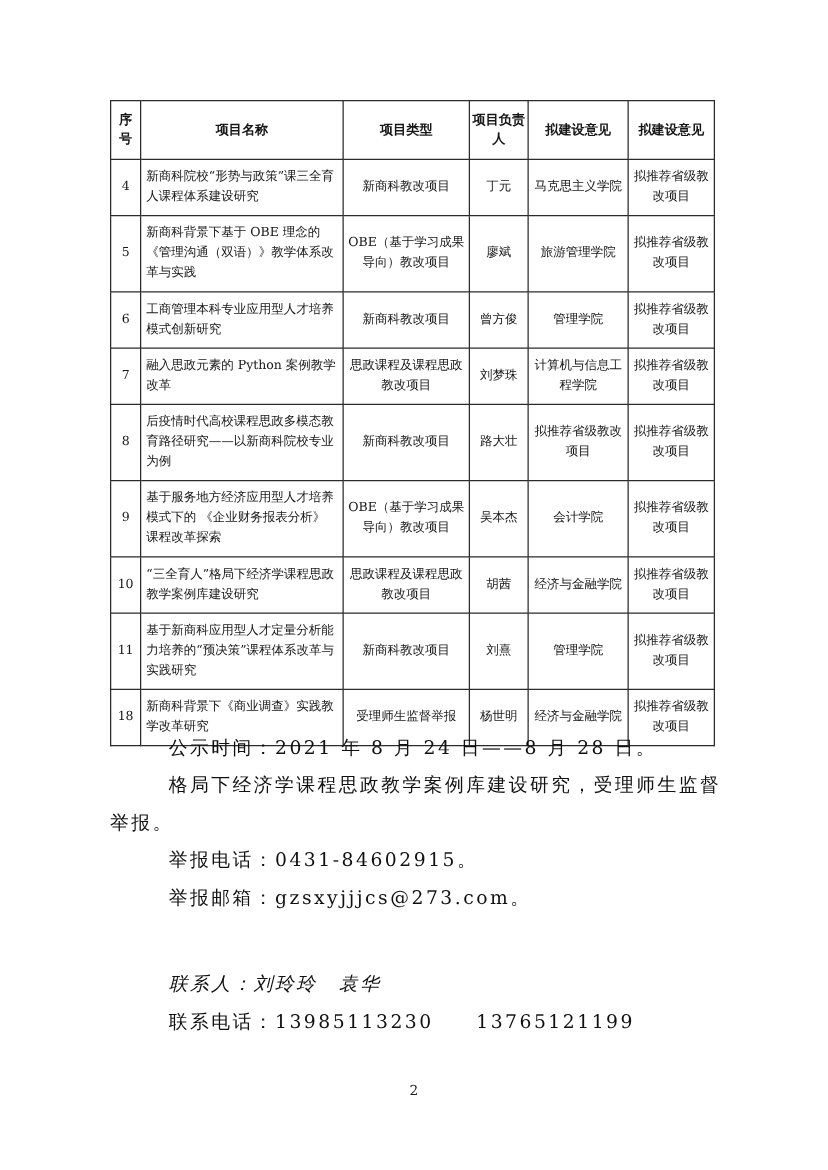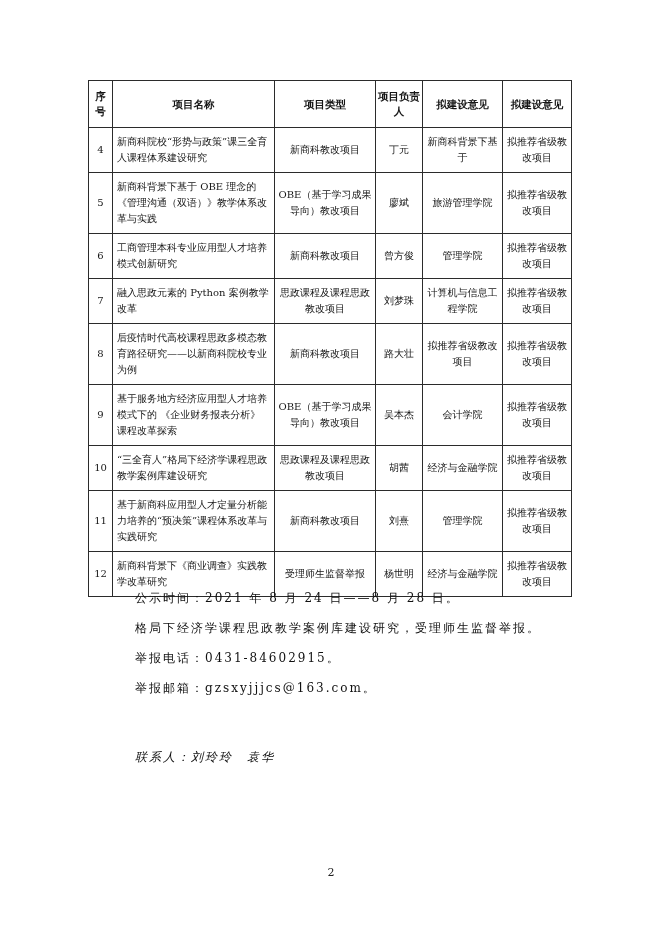--- a/index.html
+++ b/index.html
@@ -57,21 +57,21 @@
 
   
   .notice {
     position: absolute;
     left: 88px;
     top: 583px;
     width: 490px;
   }
   .notice p {
     margin: 0;
-    font-size: 12px;
+    font-size: 15px;
     line-height: 30px;
     letter-spacing: 2px;
     text-indent: 47px;
     color: #111111;
   }
   .notice p.gap-above {
     margin-top: 39px;
     font-style: italic;
   }
 
@@ -109,21 +109,21 @@
         <th>拟建设意见</th>
         <th>拟建设意见</th>
       </tr>
     </thead>
     <tbody>
       <tr>
         <td>4</td>
         <td class="c-name">新商科院校“形势与政策”课三全育人课程体系建设研究</td>
         <td>新商科教改项目</td>
         <td>丁元</td>
-        <td>新商科背景下基于</td>
+        <td>马克思主义学院</td>
         <td>拟推荐省级教改项目</td>
       </tr>
       <tr>
         <td>5</td>
         <td class="c-name">新商科背景下基于 OBE 理念的《管理沟通（双语）》教学体系改革与实践</td>
         <td>OBE（基于学习成果导向）教改项目</td>
         <td>廖斌</td>
         <td>旅游管理学院</td>
         <td>拟推荐省级教改项目</td>
       </tr>
@@ -169,33 +169,34 @@
       </tr>
       <tr>
         <td>11</td>
         <td class="c-name">基于新商科应用型人才定量分析能力培养的“预决策”课程体系改革与实践研究</td>
         <td>新商科教改项目</td>
         <td>刘熹</td>
         <td>管理学院</td>
         <td>拟推荐省级教改项目</td>
       </tr>
       <tr>
-        <td>12</td>
+        <td>18</td>
         <td class="c-name">新商科背景下《商业调查》实践教学改革研究</td>
         <td>受理师生监督举报</td>
         <td>杨世明</td>
         <td>经济与金融学院</td>
         <td>拟推荐省级教改项目</td>
       </tr>
     </tbody>
   </table>
 
   <div class="notice">
     <p>公示时间：2021 年 8 月 24 日——8 月 28 日。</p>
     <p>格局下经济学课程思政教学案例库建设研究，受理师生监督举报。</p>
     <p>举报电话：0431-84602915。</p>
-    <p>举报邮箱：gzsxyjjjcs@163.com。</p>
+    <p>举报邮箱：gzsxyjjjcs@273.com。</p>
     <p class="gap-above">联系人：刘玲玲　袁华</p>
+    <p>联系电话：13985113230　　13765121199</p>
   </div>
 
   <div class="page-number">2</div>
 
 </div>
 
 </body></html>

